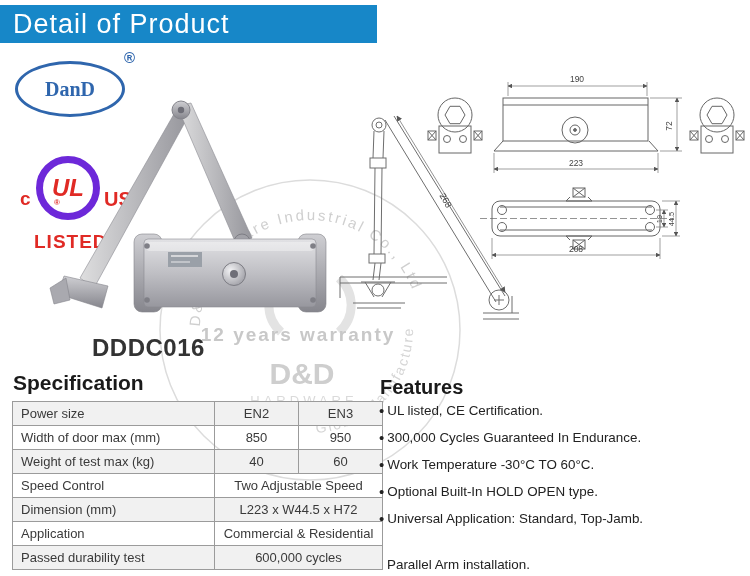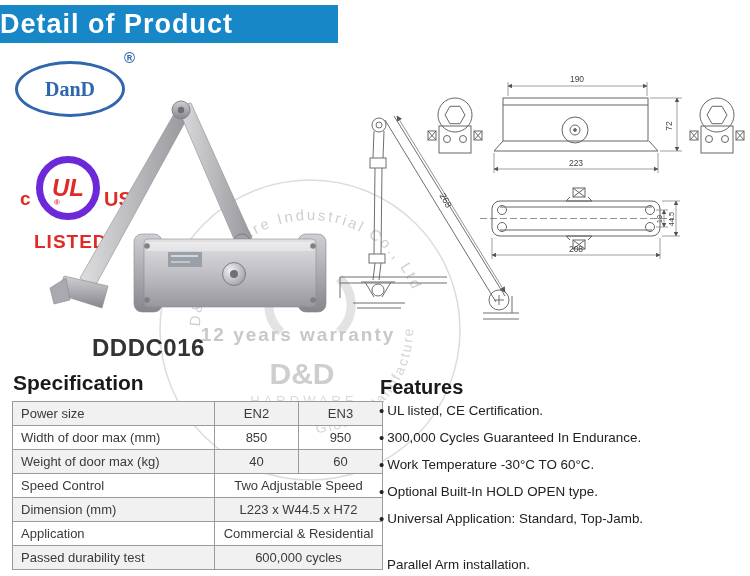--- a/index.html
+++ b/index.html
@@ -1,22 +1,22 @@
 <!DOCTYPE html>
 <html><head>
 <meta charset="utf-8">
 <style>
   html,body{margin:0;padding:0;background:#fff;}
   .page{position:relative;width:750px;height:576px;background:#fff;overflow:hidden;
         font-family:"Liberation Sans",sans-serif;color:#2e2e2e;}
   .abs{position:absolute;}
 
   
-  .banner{left:0;top:5px;width:338px;height:38px;line-height:38px;
-          color:#fff;font-size:27px;font-weight:bold;box-sizing:border-box;
+  .banner{left:0;top:5px;width:377px;height:38px;line-height:38px;
+          color:#fff;font-size:27px;font-weight:normal;padding-left:13px;box-sizing:border-box;
           letter-spacing:1px;}
 
   
   .dand{left:15px;top:51px;width:130px;height:64px;}
   .dand .oval{position:absolute;left:0;top:10px;width:104px;height:50px;border-radius:50%;
               display:flex;align-items:center;justify-content:center;}
   .dand .oval span{font-family:"Liberation Serif",serif;font-weight:bold;font-size:20px;}
   .dand .reg{position:absolute;left:109px;top:-2px;font-size:15px;font-weight:bold;}
 
   
@@ -247,21 +247,21 @@
             <td class="t-label">Power size</td>
             <td class="t-val">EN2</td>
             <td class="t-val">EN3</td>
           </tr>
           <tr>
             <td class="t-label">Width of door max (mm)</td>
             <td class="t-val">850</td>
             <td class="t-val">950</td>
           </tr>
           <tr>
-            <td class="t-label">Weight of door max (kg)</td>
+            <td class="t-label">Weight of test max (kg)</td>
             <td class="t-val">40</td>
             <td class="t-val">60</td>
           </tr>
           <tr>
             <td class="t-label">Speed Control</td>
             <td class="t-val" colspan="2">Two Adjustable Speed</td>
           </tr>
           <tr>
             <td class="t-label">Dimension  (mm)</td>
             <td class="t-val" colspan="2">L223 x W44.5 x H72</td>

